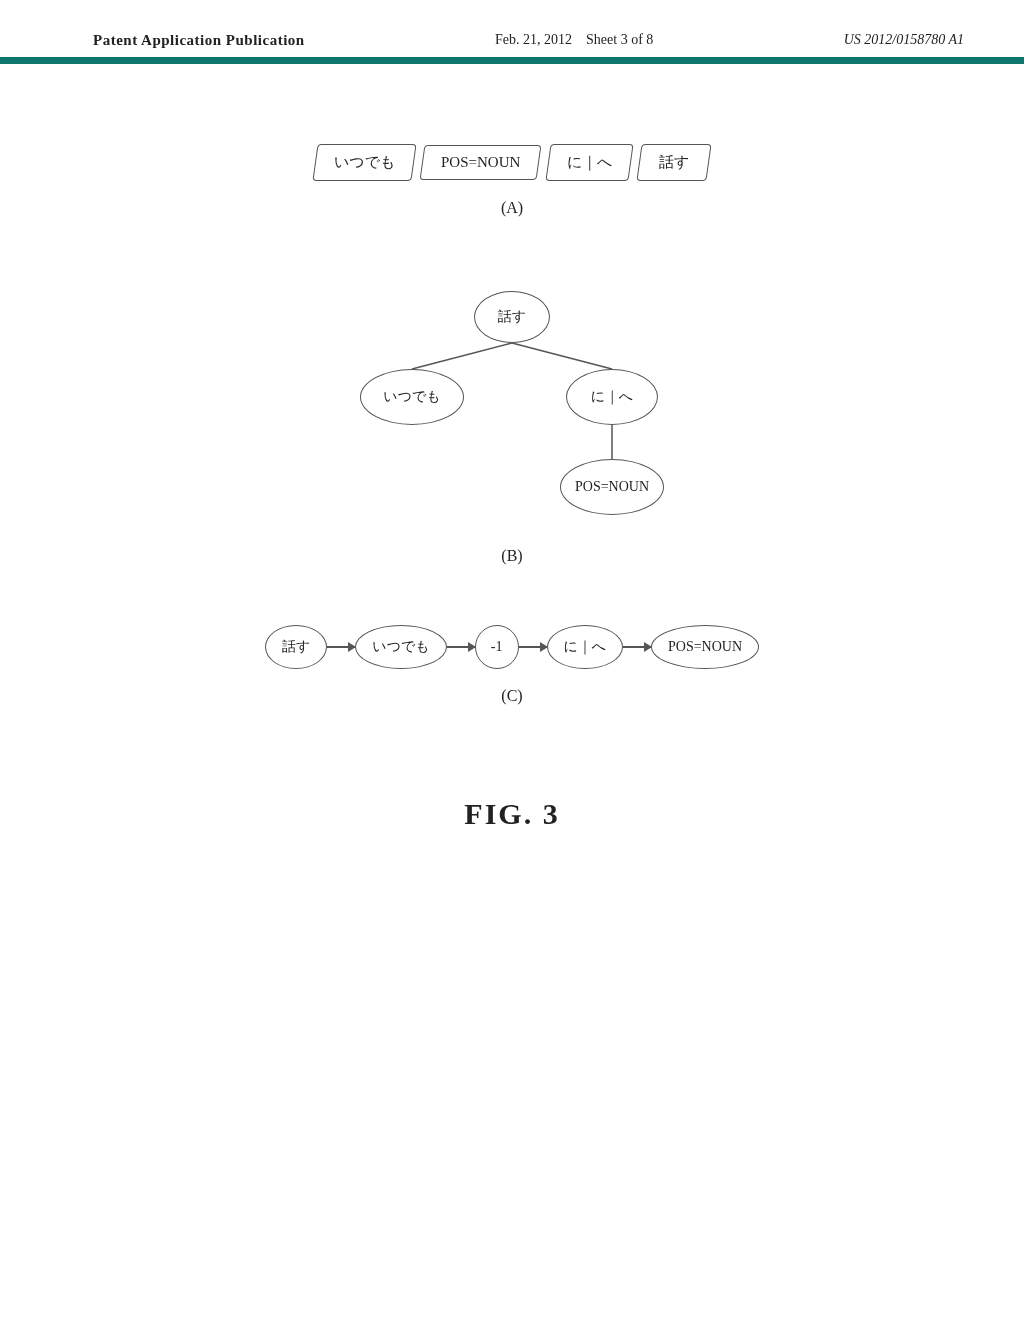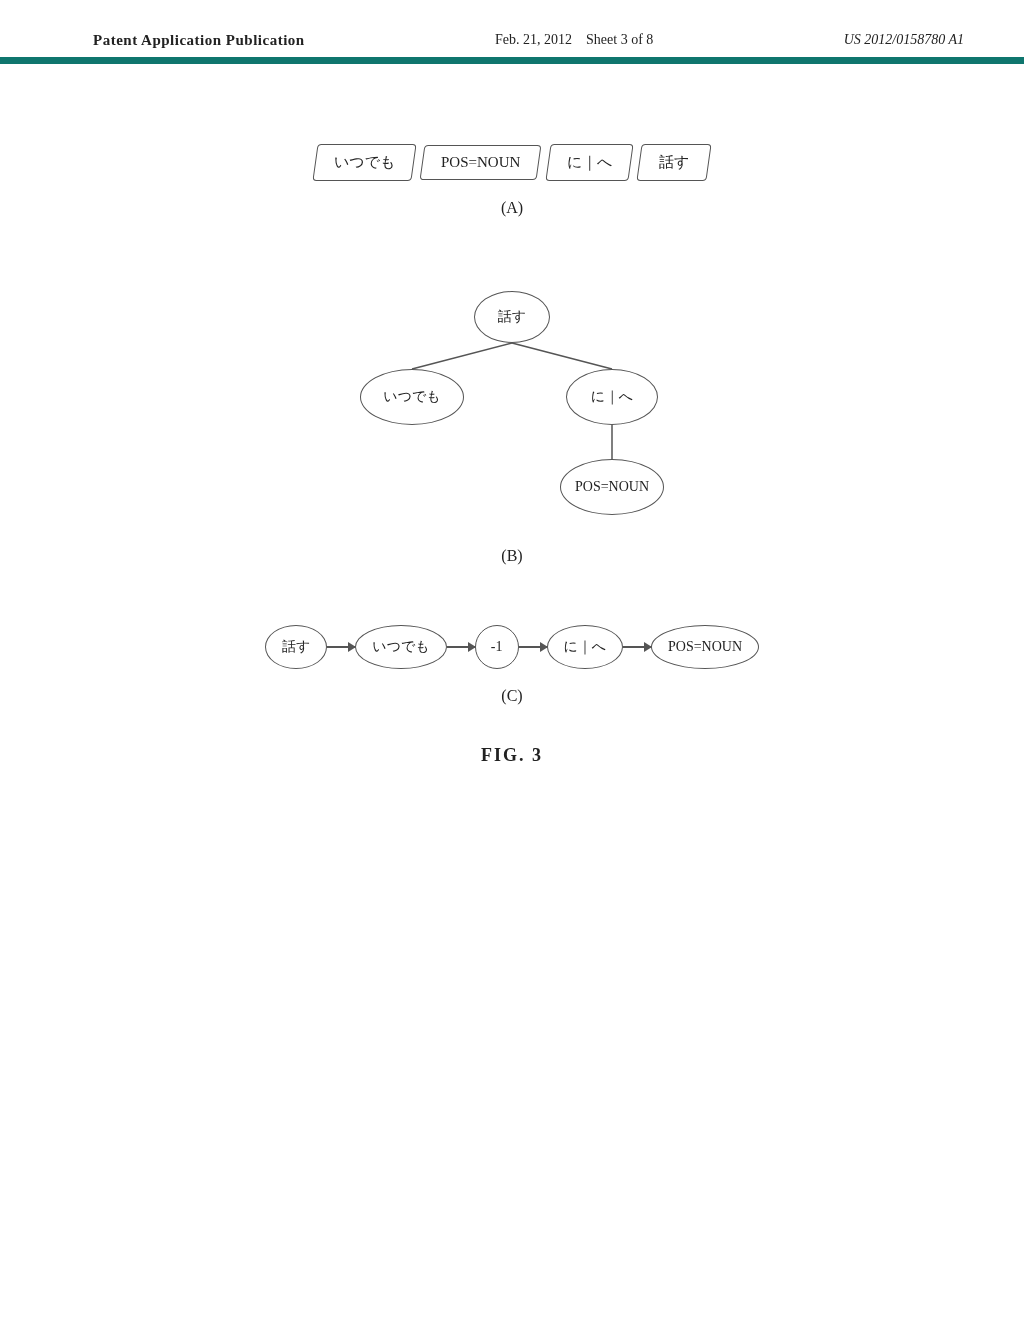--- a/index.html
+++ b/index.html
@@ -166,22 +166,22 @@
       border-bottom: 5px solid transparent;
     }
 
     .label-c {
       margin-top: 18px;
       font-size: 16px;
     }
 
     
     .fig-label {
-      margin-top: 40px;
-      font-size: 18px;
+      margin-top: 92px;
+      font-size: 30px;
       font-weight: bold;
       letter-spacing: 2px;
     }
 
     
     .tree-svg {
       position: absolute;
       top: 0;
       left: 0;
       width: 100%;

